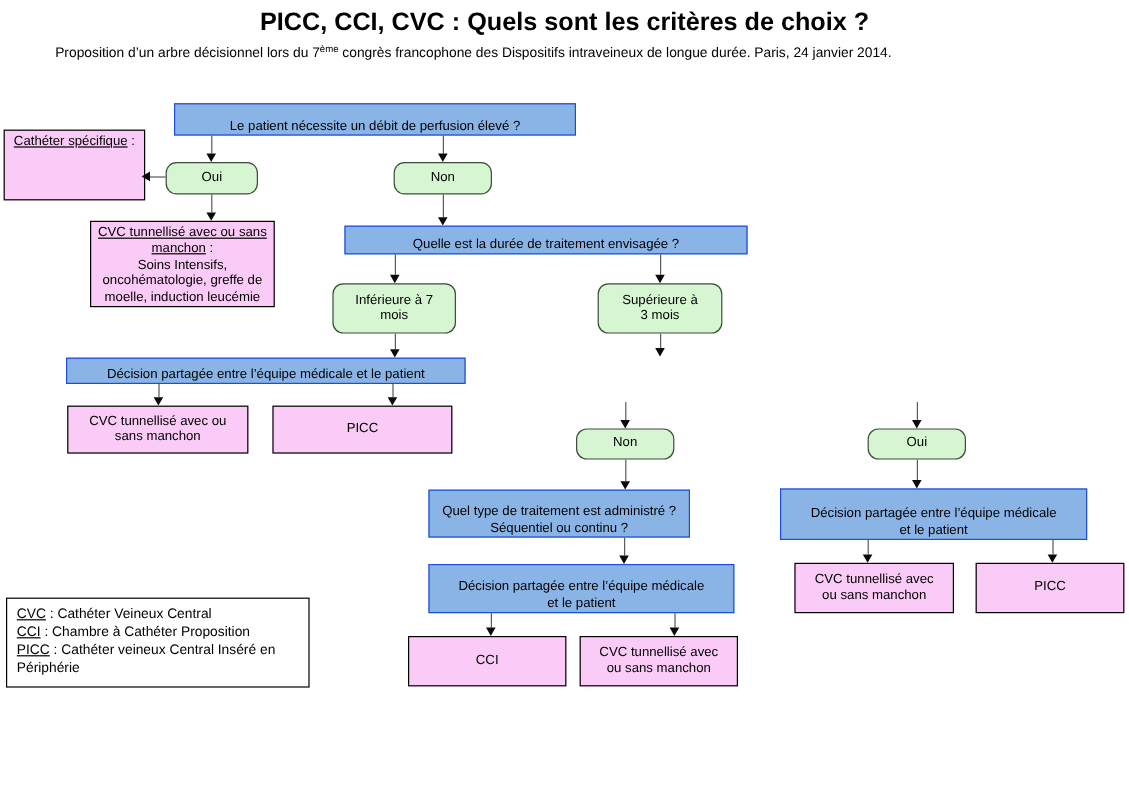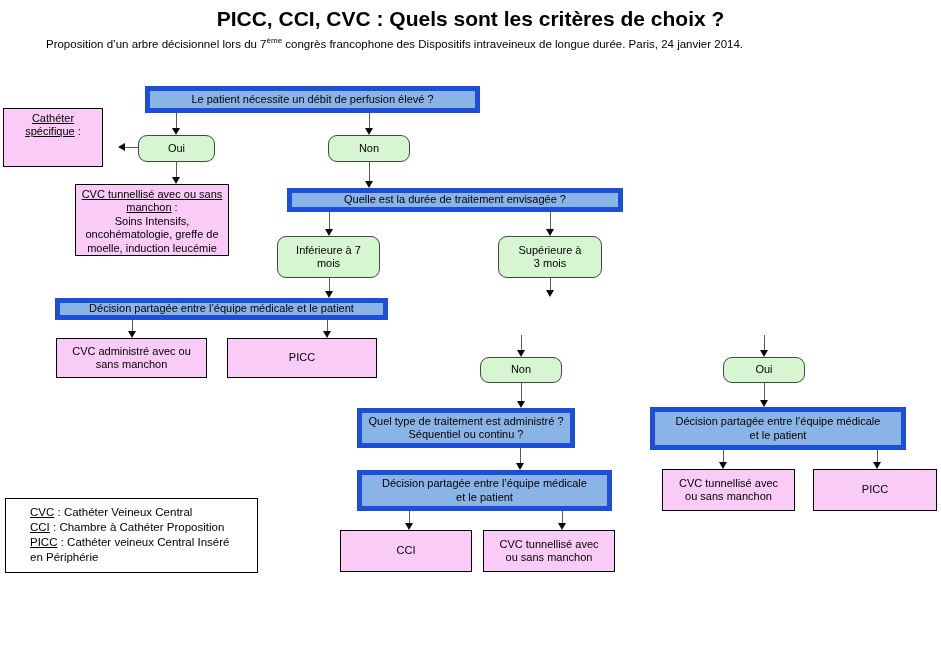--- a/index.html
+++ b/index.html
@@ -14,28 +14,28 @@
     position:relative;width:941px;height:664px;background:#ffffff;overflow:hidden;
     font-family:"Liberation Sans","DejaVu Sans",sans-serif;color:#000;
   }
   .page-title{position:absolute;left:0;top:7px;width:941px;text-align:center;
     font-size:21px;font-weight:bold;}
   .page-subtitle{position:absolute;left:0;top:36px;width:789px;text-align:center;font-size:11.5px;}
   .page-subtitle sup{font-size:8px;}
   .box{position:absolute;box-sizing:border-box;display:flex;align-items:center;justify-content:center;
     text-align:center;font-size:11px;line-height:1.22;}
   .box .txt{white-space:pre-line;}
-  .question{background:var(--blue);border:5px solid #1d4ed8;}
+  .question{background:var(--blue);border:1px solid #1d4ed8;align-items:flex-end;}
   .answer{background:var(--green);border:1.3px solid #3d4c3d;border-radius:9px;}
   .result{background:var(--pink);border:1px solid #000;}
   .note{background:var(--pink);border:1px solid #000;display:block;padding:3px 2px;}
   .note .pre{white-space:pre-line;}
   .u{text-decoration:underline;}
   .legendbox{position:absolute;box-sizing:border-box;background:#fff;border:1px solid #000;
-    font-size:11.5px;line-height:1.3;text-align:left;padding:6px 24px;}
+    font-size:11.5px;line-height:1.3;text-align:left;padding:6px 8px;}
   .vline{position:absolute;width:1px;background:var(--line);}
   .hline{position:absolute;height:1px;background:var(--line);}
   .ah-down{position:absolute;width:0;height:0;
     border-left:4px solid transparent;border-right:4px solid transparent;border-top:7px solid var(--head);}
   .ah-left{position:absolute;width:0;height:0;
     border-top:4px solid transparent;border-bottom:4px solid transparent;border-right:7px solid var(--head);}
 </style>
 </head>
 <body>
 
@@ -86,37 +86,37 @@
     <div class="txt">Supérieure à
 3 mois</div>
   </div>
   <div class="box answer" style="left:480px;top:357px;width:82px;height:26px;">
     <div class="txt">Non</div>
   </div>
   <div class="box answer" style="left:723px;top:357px;width:82px;height:26px;">
     <div class="txt">Oui</div>
   </div>
 
-  <div class="box note" style="left:3px;top:108px;width:100px;height:59px;">
+  <div class="box note" style="left:3px;top:108px;width:118px;height:59px;">
     <div style="font-size:11px;">
       <span class="u">Cathéter spécifique</span><span> :</span>
     </div>
   </div>
 
   <div class="box note" style="left:75px;top:184px;width:154px;height:72px;">
     <div style="font-size:11px;">
       <span class="u">CVC tunnellisé avec ou sans manchon</span><span> :</span>
       <div class="pre">Soins Intensifs,
 oncohématologie, greffe de
 moelle, induction leucémie</div>
     </div>
   </div>
 
   <div class="box result" style="left:56px;top:338px;width:151px;height:40px;">
-    <div class="txt">CVC administré avec ou
+    <div class="txt">CVC tunnellisé avec ou
 sans manchon</div>
   </div>
   <div class="box result" style="left:227px;top:338px;width:150px;height:40px;">
     <div class="txt">PICC</div>
   </div>
   <div class="box result" style="left:340px;top:530px;width:132px;height:42px;">
     <div class="txt">CCI</div>
   </div>
   <div class="box result" style="left:483px;top:530px;width:132px;height:42px;">
     <div class="txt">CVC tunnellisé avec

